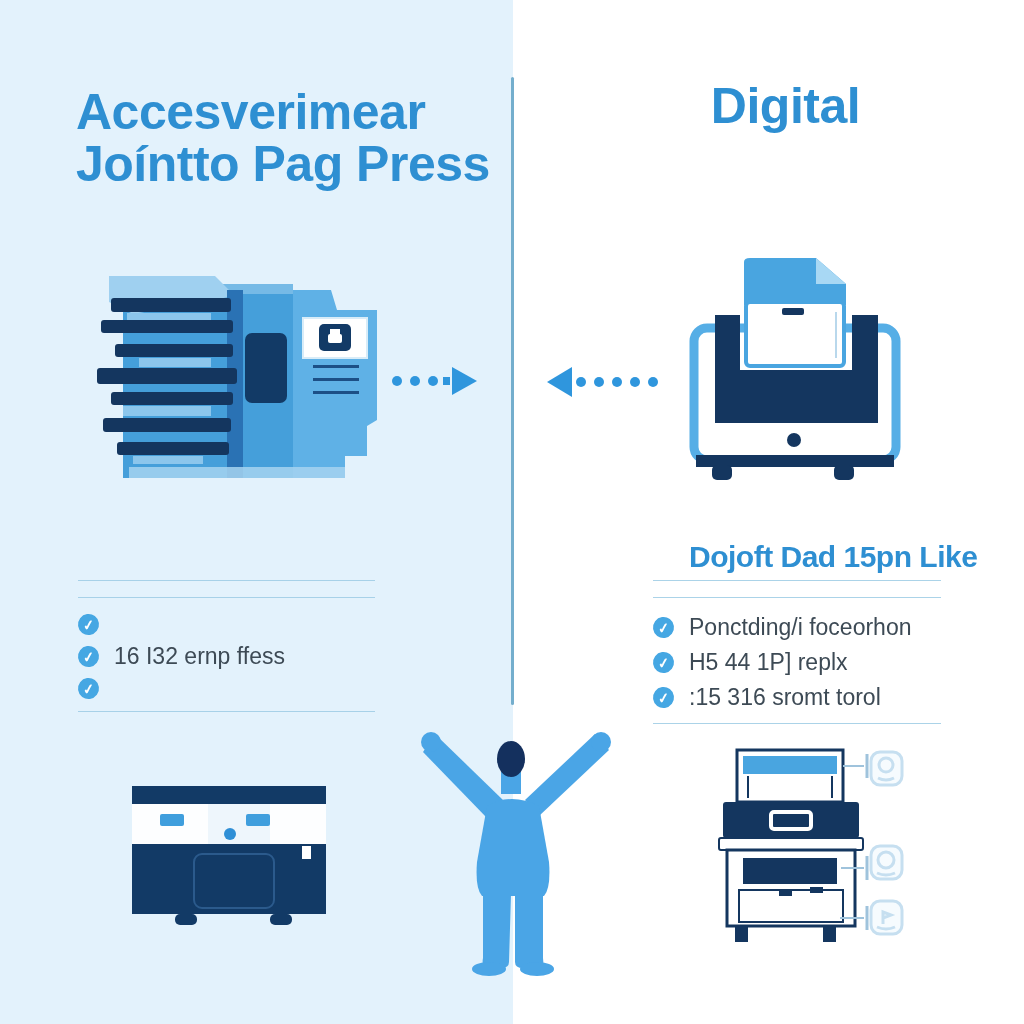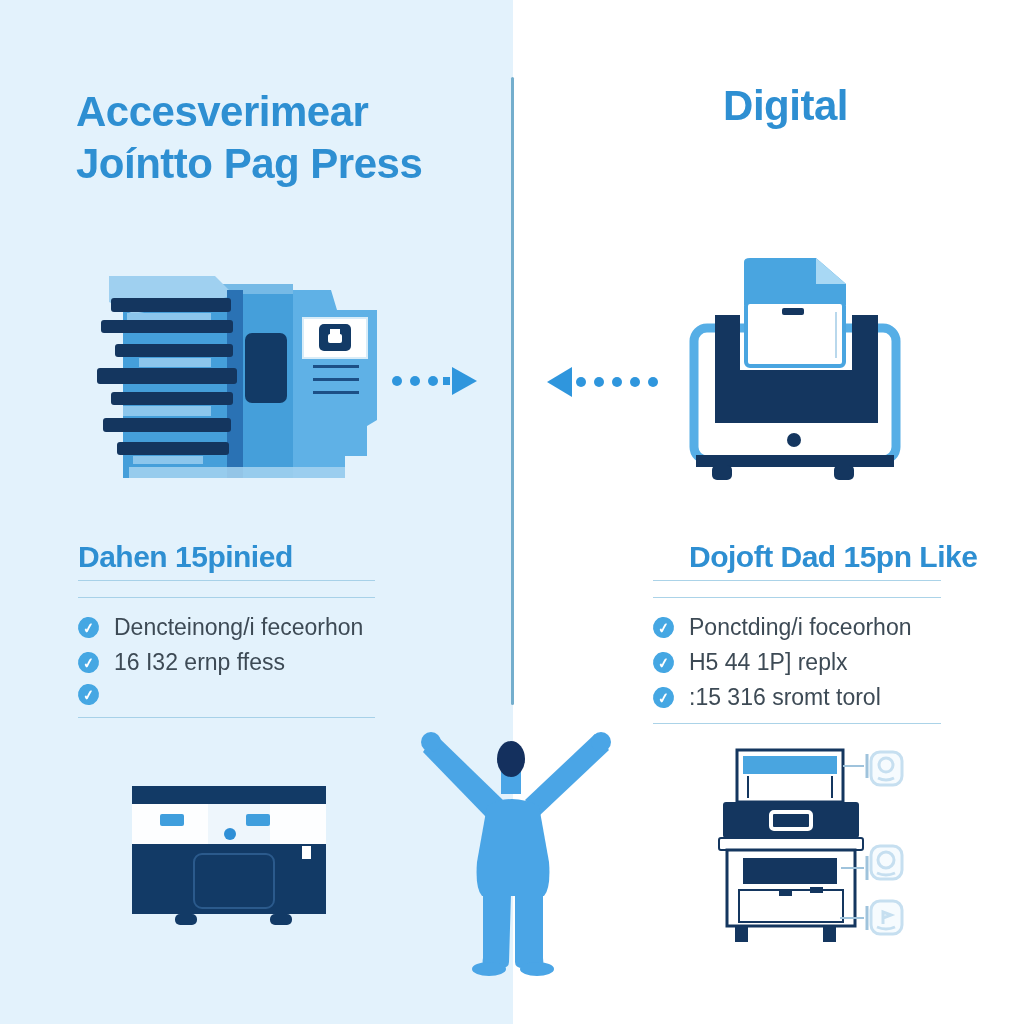--- a/index.html
+++ b/index.html
@@ -6,21 +6,21 @@
     --left-bg:#e3f2fc; --right-bg:#ffffff; --accent:#2e8fd2; --divider:#74aecd;
     --text-dark:#3d4a55; --check:#45a7e3; --hairline:#9ccbe4;
     --navy:#14365f; --mid-blue:#459fda; --light-blue:#9fd0f0; --tower-blue:#5fb1e6;
     --arrow:#2f96dd; --badge:#c6dff0;
   }
   html,body{margin:0;padding:0;}
   body{font-family:"Liberation Sans",sans-serif;}
   #canvas{position:relative;width:1024px;height:1024px;overflow:hidden;background:var(--right-bg);}
   .half-left{position:absolute;left:0;top:0;width:513px;height:1024px;background:var(--left-bg);}
   .divider{position:absolute;left:511px;top:77px;width:3px;height:628px;background:var(--divider);border-radius:2px;}
-  .title{position:absolute;font-weight:bold;font-size:42px;line-height:52px;color:var(--accent);letter-spacing:-0.5px;white-space:nowrap;}
+  .title{position:absolute;font-weight:bold;font-size:50px;line-height:52px;color:var(--accent);letter-spacing:-0.5px;white-space:nowrap;}
   .title.left{left:76px;top:86px;text-align:left;}
   .title.right{left:598px;top:80px;width:375px;text-align:center;white-space:normal;}
   .subtitle{position:absolute;top:540px;font-weight:bold;font-size:30px;color:var(--accent);letter-spacing:-0.5px;white-space:nowrap;}
   .subtitle.left{left:78px;}
   .subtitle.right{left:653px;margin-left:36px;}
   .feature-block{position:absolute;top:580px;}
   .feature-block.left{left:78px;width:297px;}
   .feature-block.right{left:653px;width:288px;}
   .hairline{height:1px;background:var(--hairline);opacity:.85;margin-bottom:16px;}
   .bullets{list-style:none;margin:10px 0 0 0;padding:0;}
@@ -111,30 +111,28 @@
     <g fill="#2f96dd">
       <polygon points="189,9 189,39 164,24"></polygon>
       <circle cx="198" cy="24" r="5"></circle>
         <circle cx="216" cy="24" r="5"></circle>
         <circle cx="234" cy="24" r="5"></circle>
       <circle cx="252" cy="24" r="5"></circle>
         <circle cx="270" cy="24" r="5"></circle>
     </g>
   </svg>
 
-  <div class="subtitle left">Dahen 15pinied</div>
   <div class="subtitle right">Dojoft Dad 15pn Like</div>
 
   <div class="feature-block left">
     <div class="hairline"></div>
     <div class="hairline"></div>
     <ul class="bullets">
       <li>
         <span class="check">✓</span>
-        <span class="bullet-text">Dencteinong/i feceorhon</span>
       </li>
       <li>
         <span class="check">✓</span>
         <span class="bullet-text">16 I32 ernp ffess</span>
       </li>
       <li>
         <span class="check">✓</span>
       </li>
     </ul>
     <div class="hairline after-line"></div>

